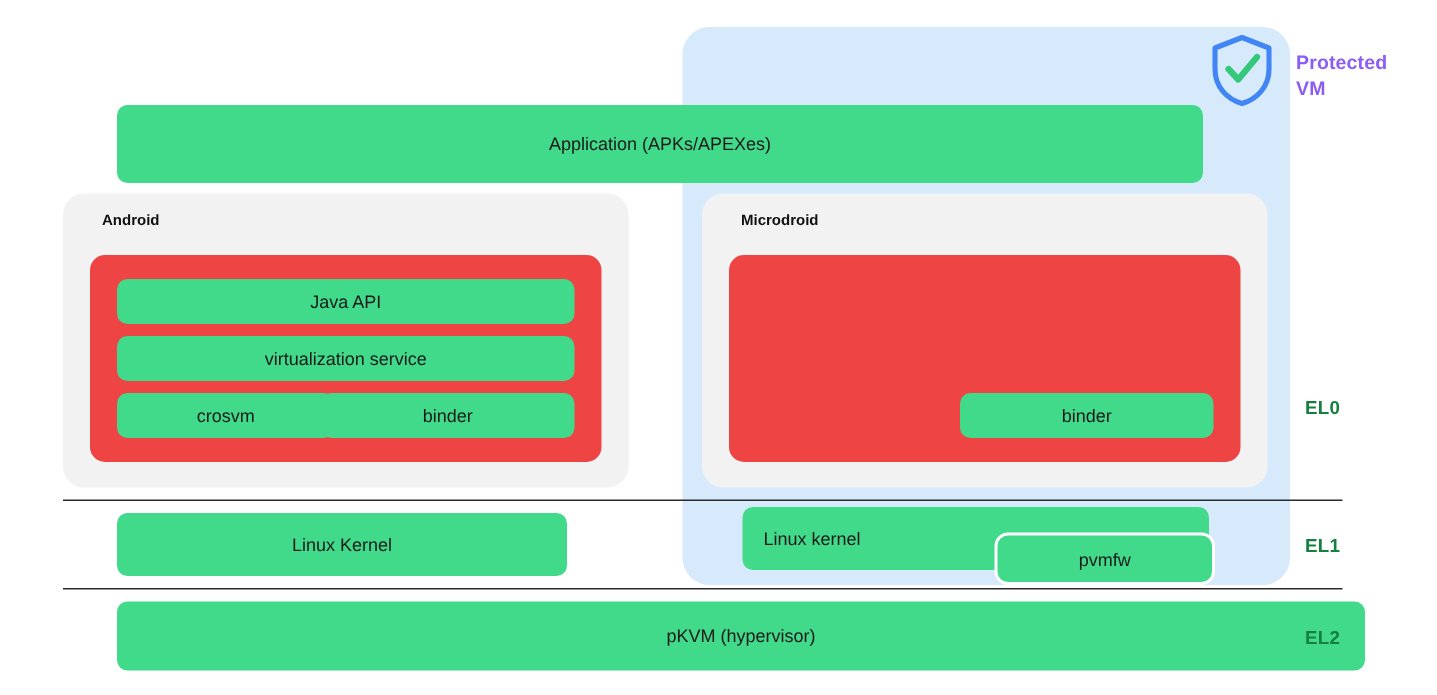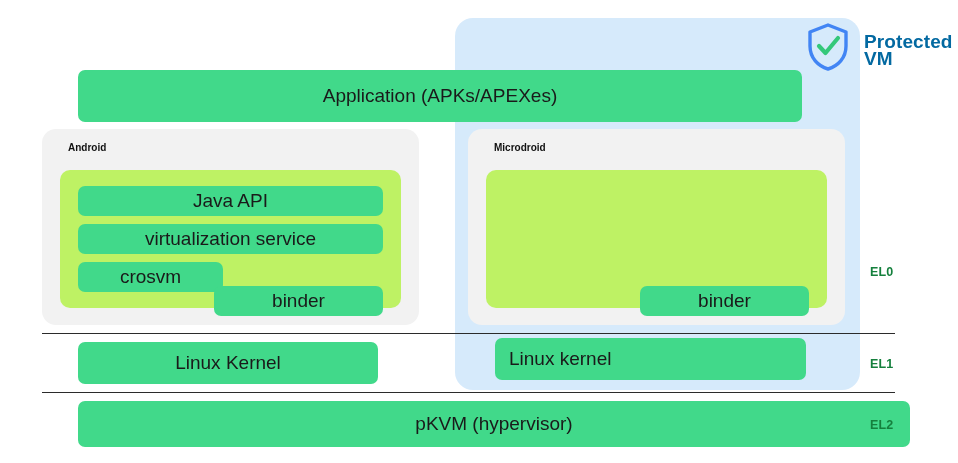--- a/index.html
+++ b/index.html
@@ -40,34 +40,34 @@
     width: 46px;
     height: 50px;
   }
   .shield-icon svg { display: block; width: 46px; height: 50px; }
 
   .pvm-label {
     position: absolute;
     left: 864px;
     top: 33px;
     width: 90px;
-    font-size: 19px;
+    font-size: 13px;
     font-weight: bold;
     line-height: 17px;
-    color: #0369a1;
+    color: #8b5cf6;
     letter-spacing: 0.1px;
   }
 
   
   .green {
     position: absolute;
     background: #41D98A;
     border-radius: 7px;
     color: #1a1a1a;
-    font-size: 19px;
+    font-size: 12px;
     display: flex;
     align-items: center;
     justify-content: center;
     text-align: center;
     box-sizing: border-box;
   }
 
   
   .app-bar {
     left: 78px;
@@ -94,21 +94,21 @@
     font-weight: bold;
     color: #111111;
   }
 
   .os-inner {
     position: absolute;
     left: 18px;
     top: 41px;
     right: 18px;
     bottom: 17px;
-    background: #bef264;
+    background: #ef4444;
     border-radius: 10px;
   }
 
   
   .os-row {
     position: absolute;
     left: 18px;
     right: 18px;
     height: 30px;
   }
@@ -116,21 +116,21 @@
   .os-row.r2 { top: 54px; border-radius: 15px; }
   .os-row.r3 { top: 92px; }
 
   .os-row .green {
     position: absolute;
     top: 0;
     height: 30px;
   }
   .os-row .green.full { left: 0; right: 0; width: auto; }
   .os-row .green.half-left  { left: 0;   width: 145px; }
-  .os-row .green.half-right { right: 0;  width: 169px; margin-top: 24px; }
+  .os-row .green.half-right { right: 0;  width: 169px; }
 
   
   .divider {
     position: absolute;
     left: 42px;
     width: 853px;
     height: 0;
     border-top: 1.4px solid #2b2b2b;
   }
   .divider.d1 { top: 333px; }
@@ -224,20 +224,21 @@
       <div class="os-row r3">
         <div class="green half-right">binder</div>
       </div>
     </div>
   </div>
 
   <div class="divider d1"></div>
 
   <div class="green kernel-left">Linux Kernel</div>
   <div class="green kernel-right">Linux kernel</div>
+  <div class="green pvmfw">pvmfw</div>
 
   <div class="divider d2"></div>
 
   <div class="green hypervisor">pKVM (hypervisor)</div>
 
   <div class="el-label el0">EL0</div>
   <div class="el-label el1">EL1</div>
   <div class="el-label el2">EL2</div>
 
 </div>

